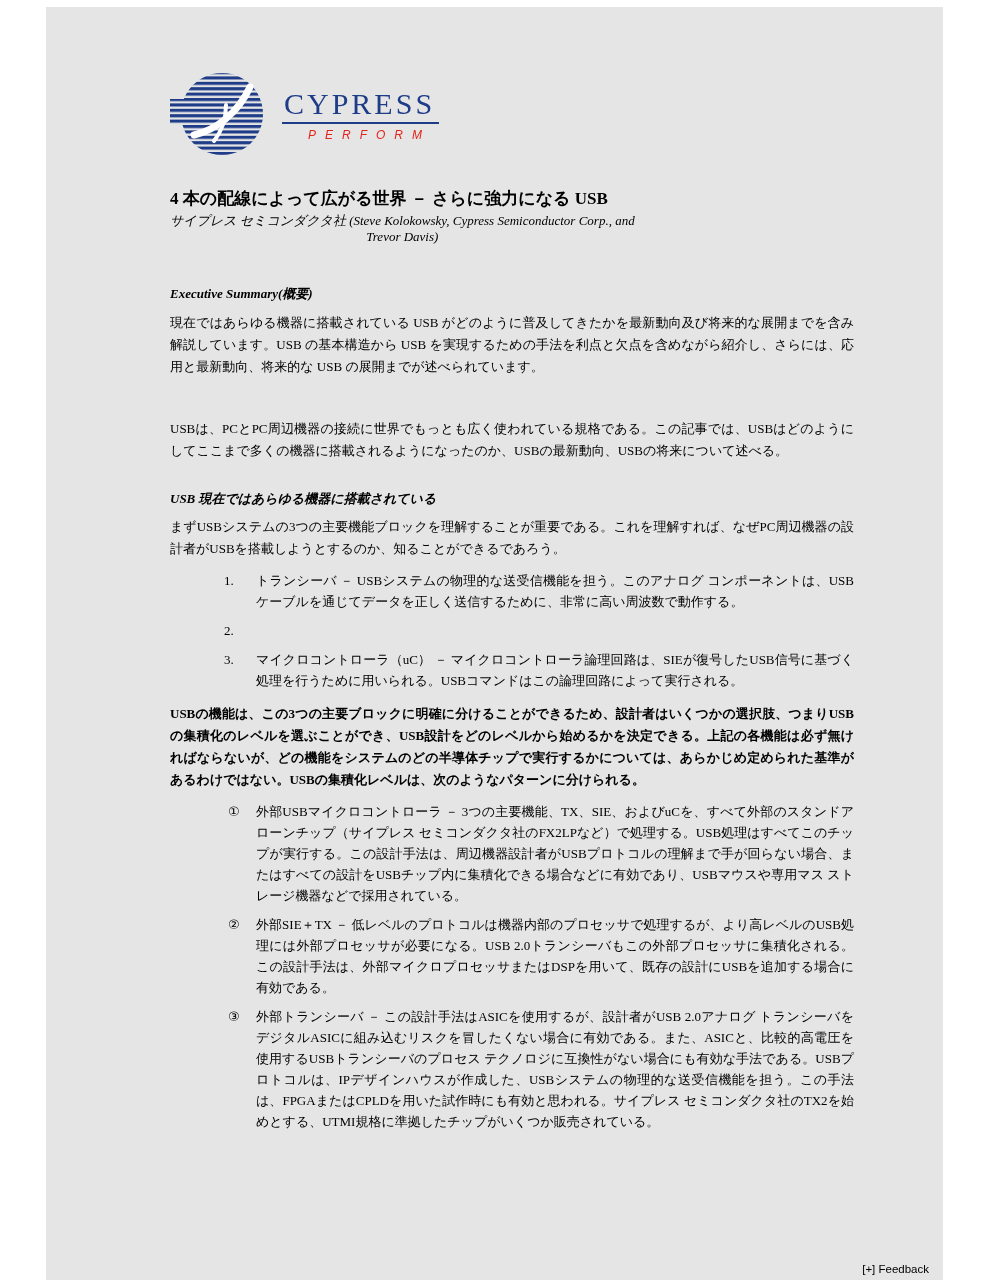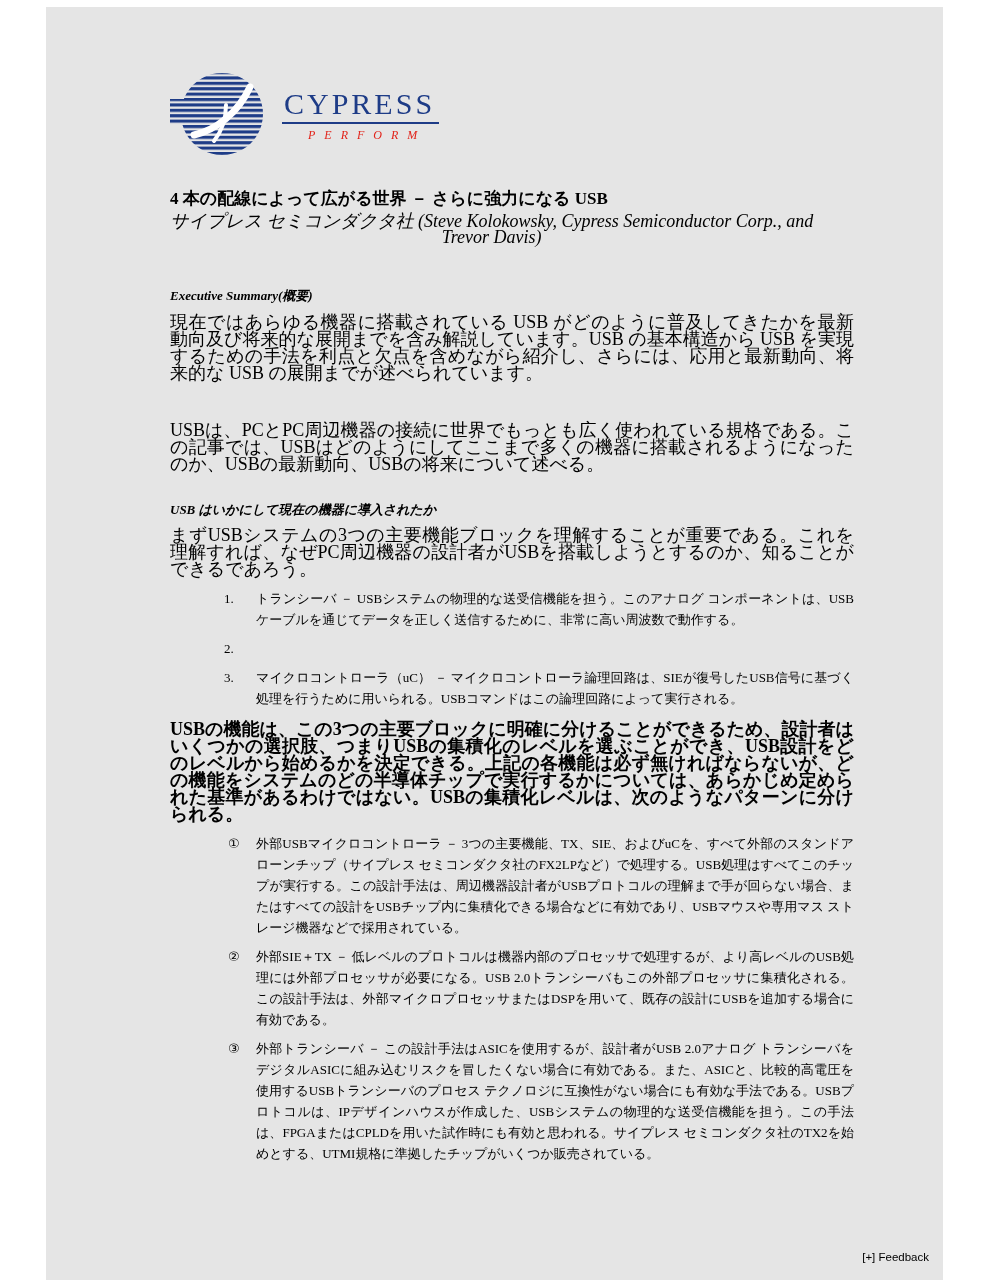--- a/index.html
+++ b/index.html
@@ -36,51 +36,51 @@
     padding: 0 4px 2px 2px;
     line-height: 1.1;
   }
   .tagline {
     margin-top: 4px;
     padding-left: 26px;
     font-style: italic;
     font-size: 12px;
     letter-spacing: 9px;
     color: var(--brand_red, #e2231a);
-    font-family: Liberation Serif, serif;
+    font-family: Liberation Sans, sans-serif;
   }
 
   
   .title {
     margin-top: 30px;
     font-size: 17px;
     font-weight: bold;
     line-height: 24px;
     font-family: Liberation Serif, serif;
   }
   .byline {
     margin-top: 2px;
     font-style: italic;
-    font-size: 18px;
+    font-size: 13px;
     line-height: 16px;
     display: inline-block;
     text-align: center;
   }
   h2.section-heading {
     font-size: 13px;
     font-weight: bold;
     font-style: italic;
     line-height: 21px;
   }
   .h-exec { margin-top: 38px; }
   .h-usb  { margin-top: 26px; }
 
   p.body {
-    font-size: 18px;
-    line-height: 17px;
+    font-size: 13px;
+    line-height: 22px;
     text-align: justify;
   }
   .p-exec  { margin-top: 8px; }
   .p-intro { margin-top: 40px; }
   .p-usb   { margin-top: 7px; font-family: Liberation Serif, serif; }
   .p-after { margin-top: 12px; font-weight: bold; }
   .p-pros  { margin-top: 28px; }
 
   
   .doc-list { list-style: none; margin-top: 10px; }
@@ -98,21 +98,21 @@
     flex: 0 0 28px;
     font-family: "DejaVu Sans", sans-serif;
     font-size: 13px;
   }
   .li-text { flex: 1 1 auto; text-align: justify; }
 
   
   .feedback {
     position: absolute;
     right: 14px;
-    bottom: 24px;
+    bottom: 12px;
     font-family: "Liberation Sans", "DejaVu Sans", sans-serif;
     font-size: 11.5px;
     color: #000;
     cursor: pointer;
   }
 </style>
 </head>
 <body>
 
 <div class="page">
@@ -145,21 +145,21 @@
   <div class="byline">
     <div>サイプレス セミコンダクタ社 (Steve Kolokowsky, Cypress Semiconductor Corp., and</div>
     <div>Trevor Davis)</div>
   </div>
 
   <h2 class="section-heading h-exec">Executive Summary(概要)</h2>
   <p class="body p-exec">現在ではあらゆる機器に搭載されている USB がどのように普及してきたかを最新動向及び将来的な展開までを含み解説しています。USB の基本構造から USB を実現するための手法を利点と欠点を含めながら紹介し、さらには、応用と最新動向、将来的な USB の展開までが述べられています。</p>
 
   <p class="body p-intro">USBは、PCとPC周辺機器の接続に世界でもっとも広く使われている規格である。この記事では、USBはどのようにしてここまで多くの機器に搭載されるようになったのか、USBの最新動向、USBの将来について述べる。</p>
 
-  <h2 class="section-heading h-usb">USB はいかにして現在の機器に導入されたか</h2>
+  <h2 class="section-heading h-usb">USB 現在ではあらゆる機器に搭載されている</h2>
   <p class="body p-usb">まずUSBシステムの3つの主要機能ブロックを理解することが重要である。これを理解すれば、なぜPC周辺機器の設計者がUSBを搭載しようとするのか、知ることができるであろう。</p>
 
   <ol class="doc-list num-list">
     <li>
       <span class="marker">1.</span>
       <span class="li-text">トランシーバ － USBシステムの物理的な送受信機能を担う。このアナログ コンポーネントは、USBケーブルを通じてデータを正しく送信するために、非常に高い周波数で動作する。</span>
     </li>
     <li>
       <span class="marker">2.</span>
     </li>

